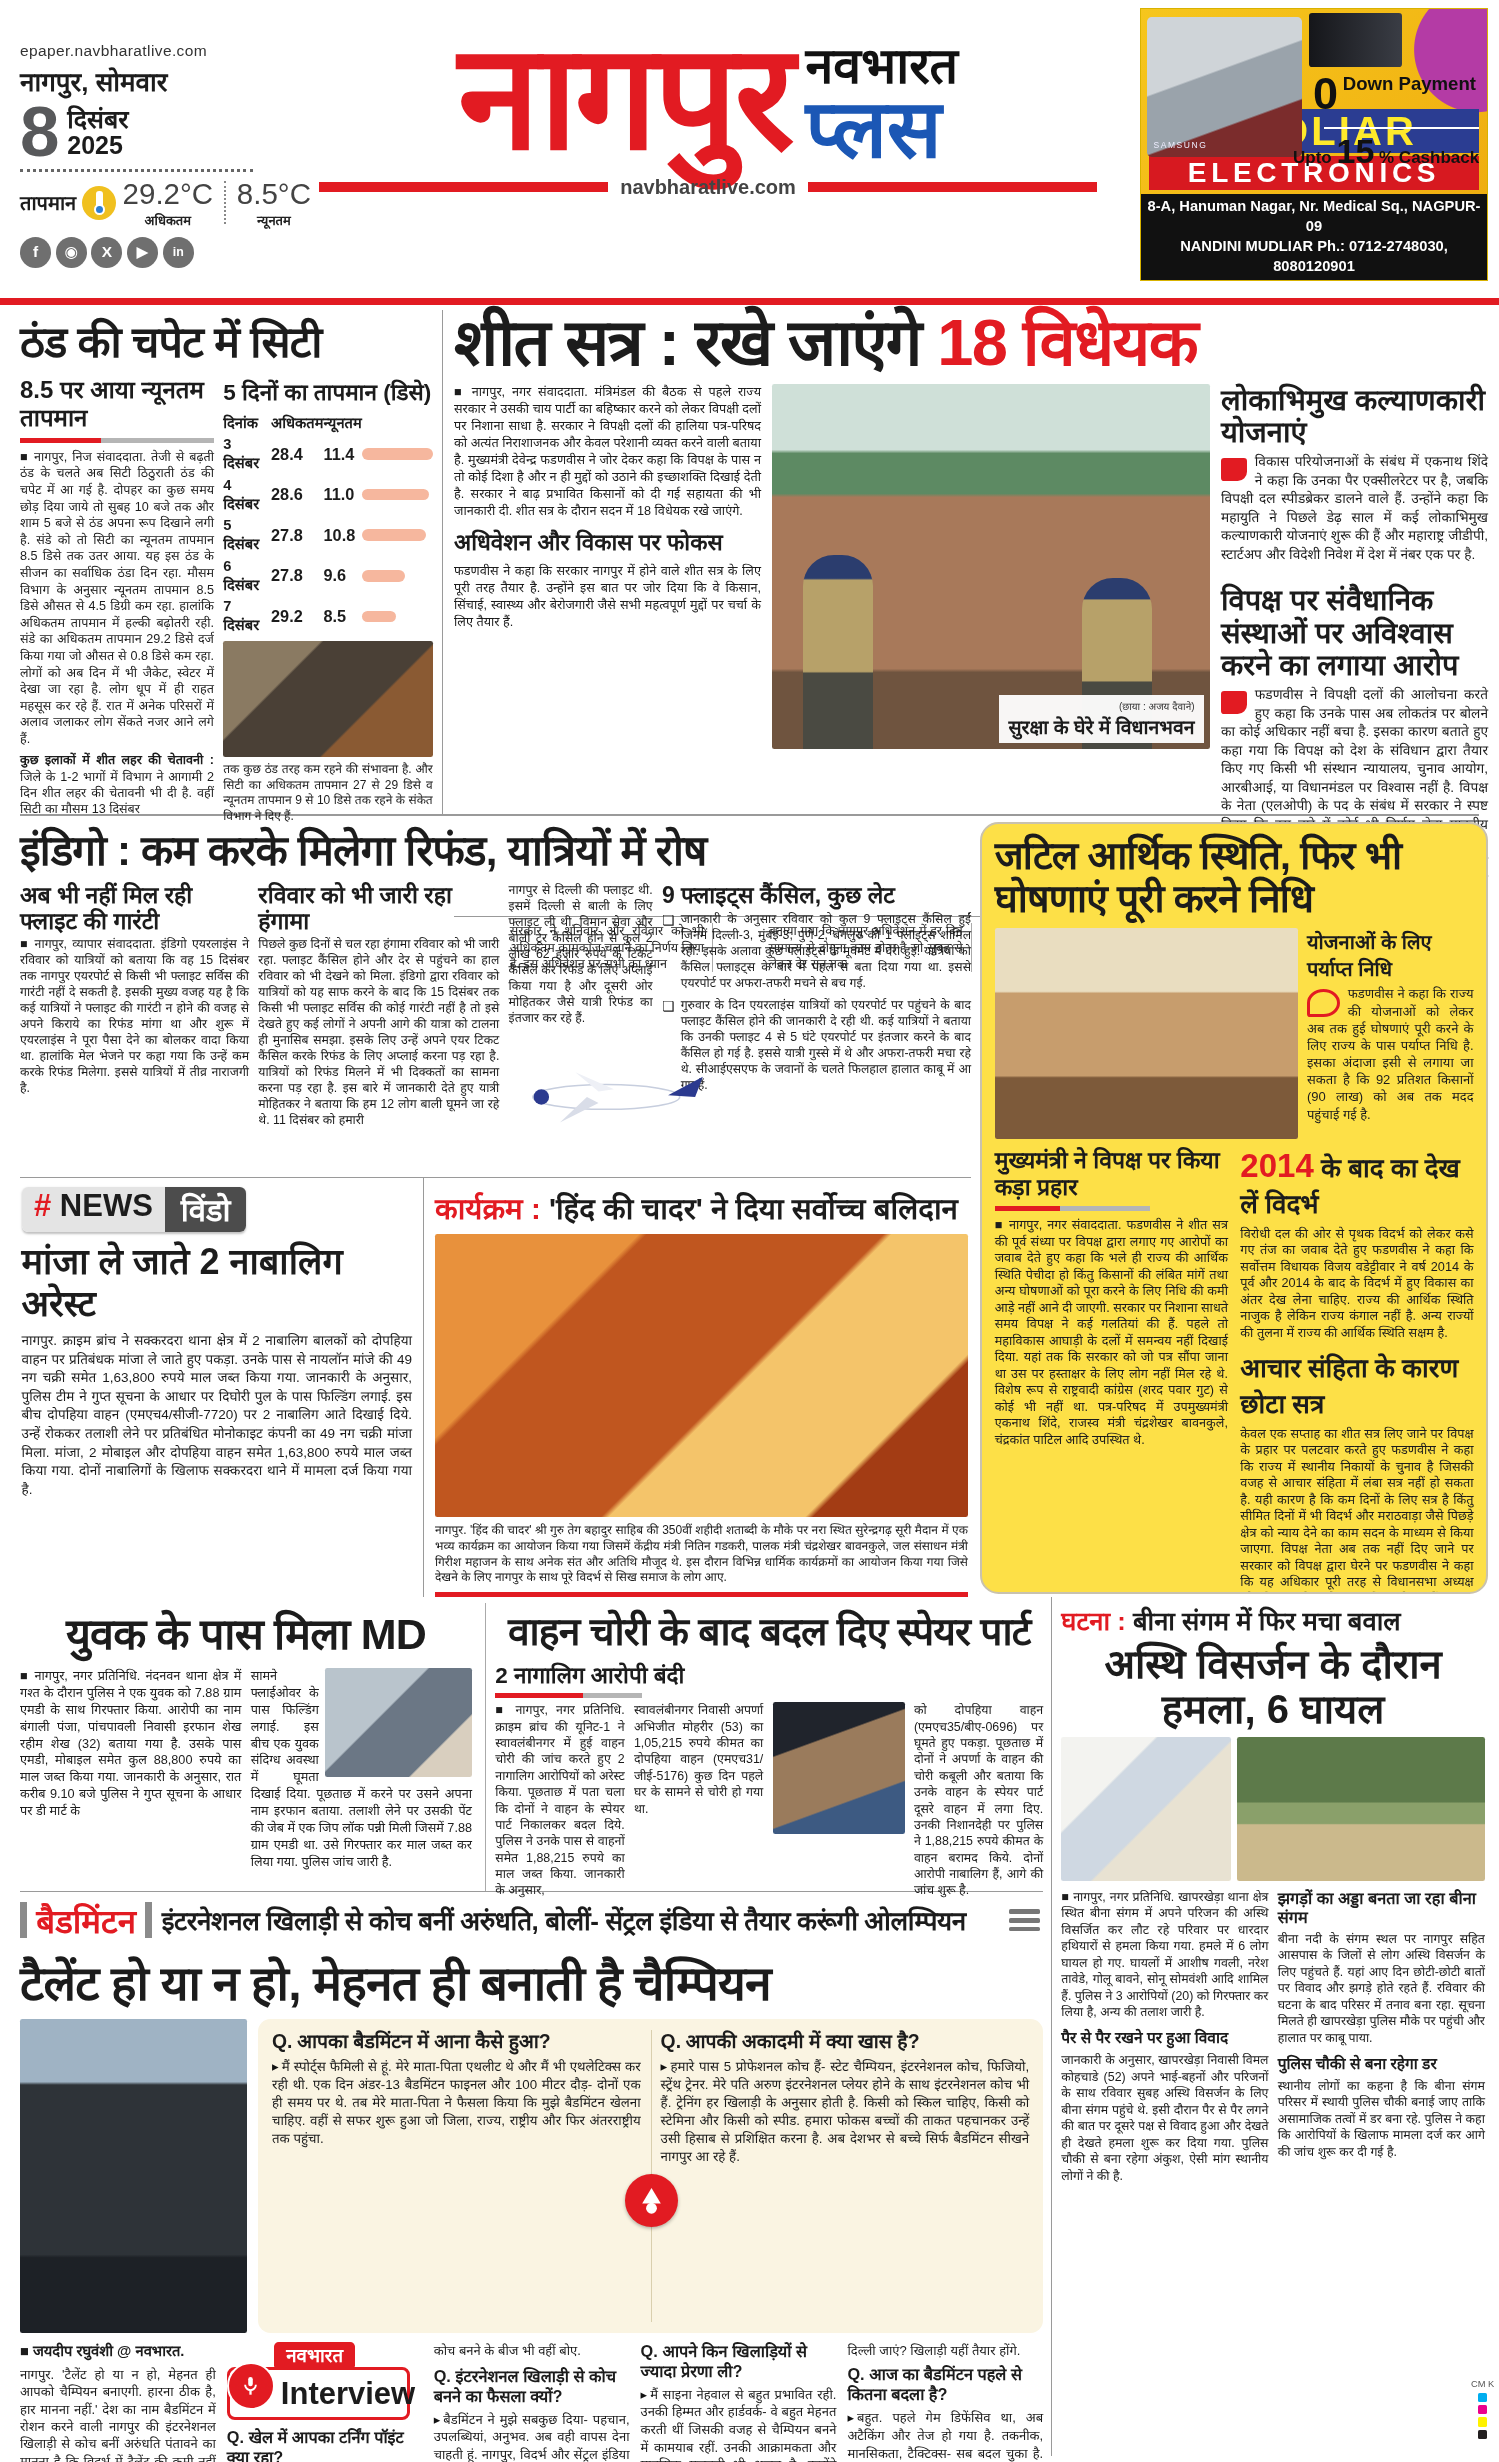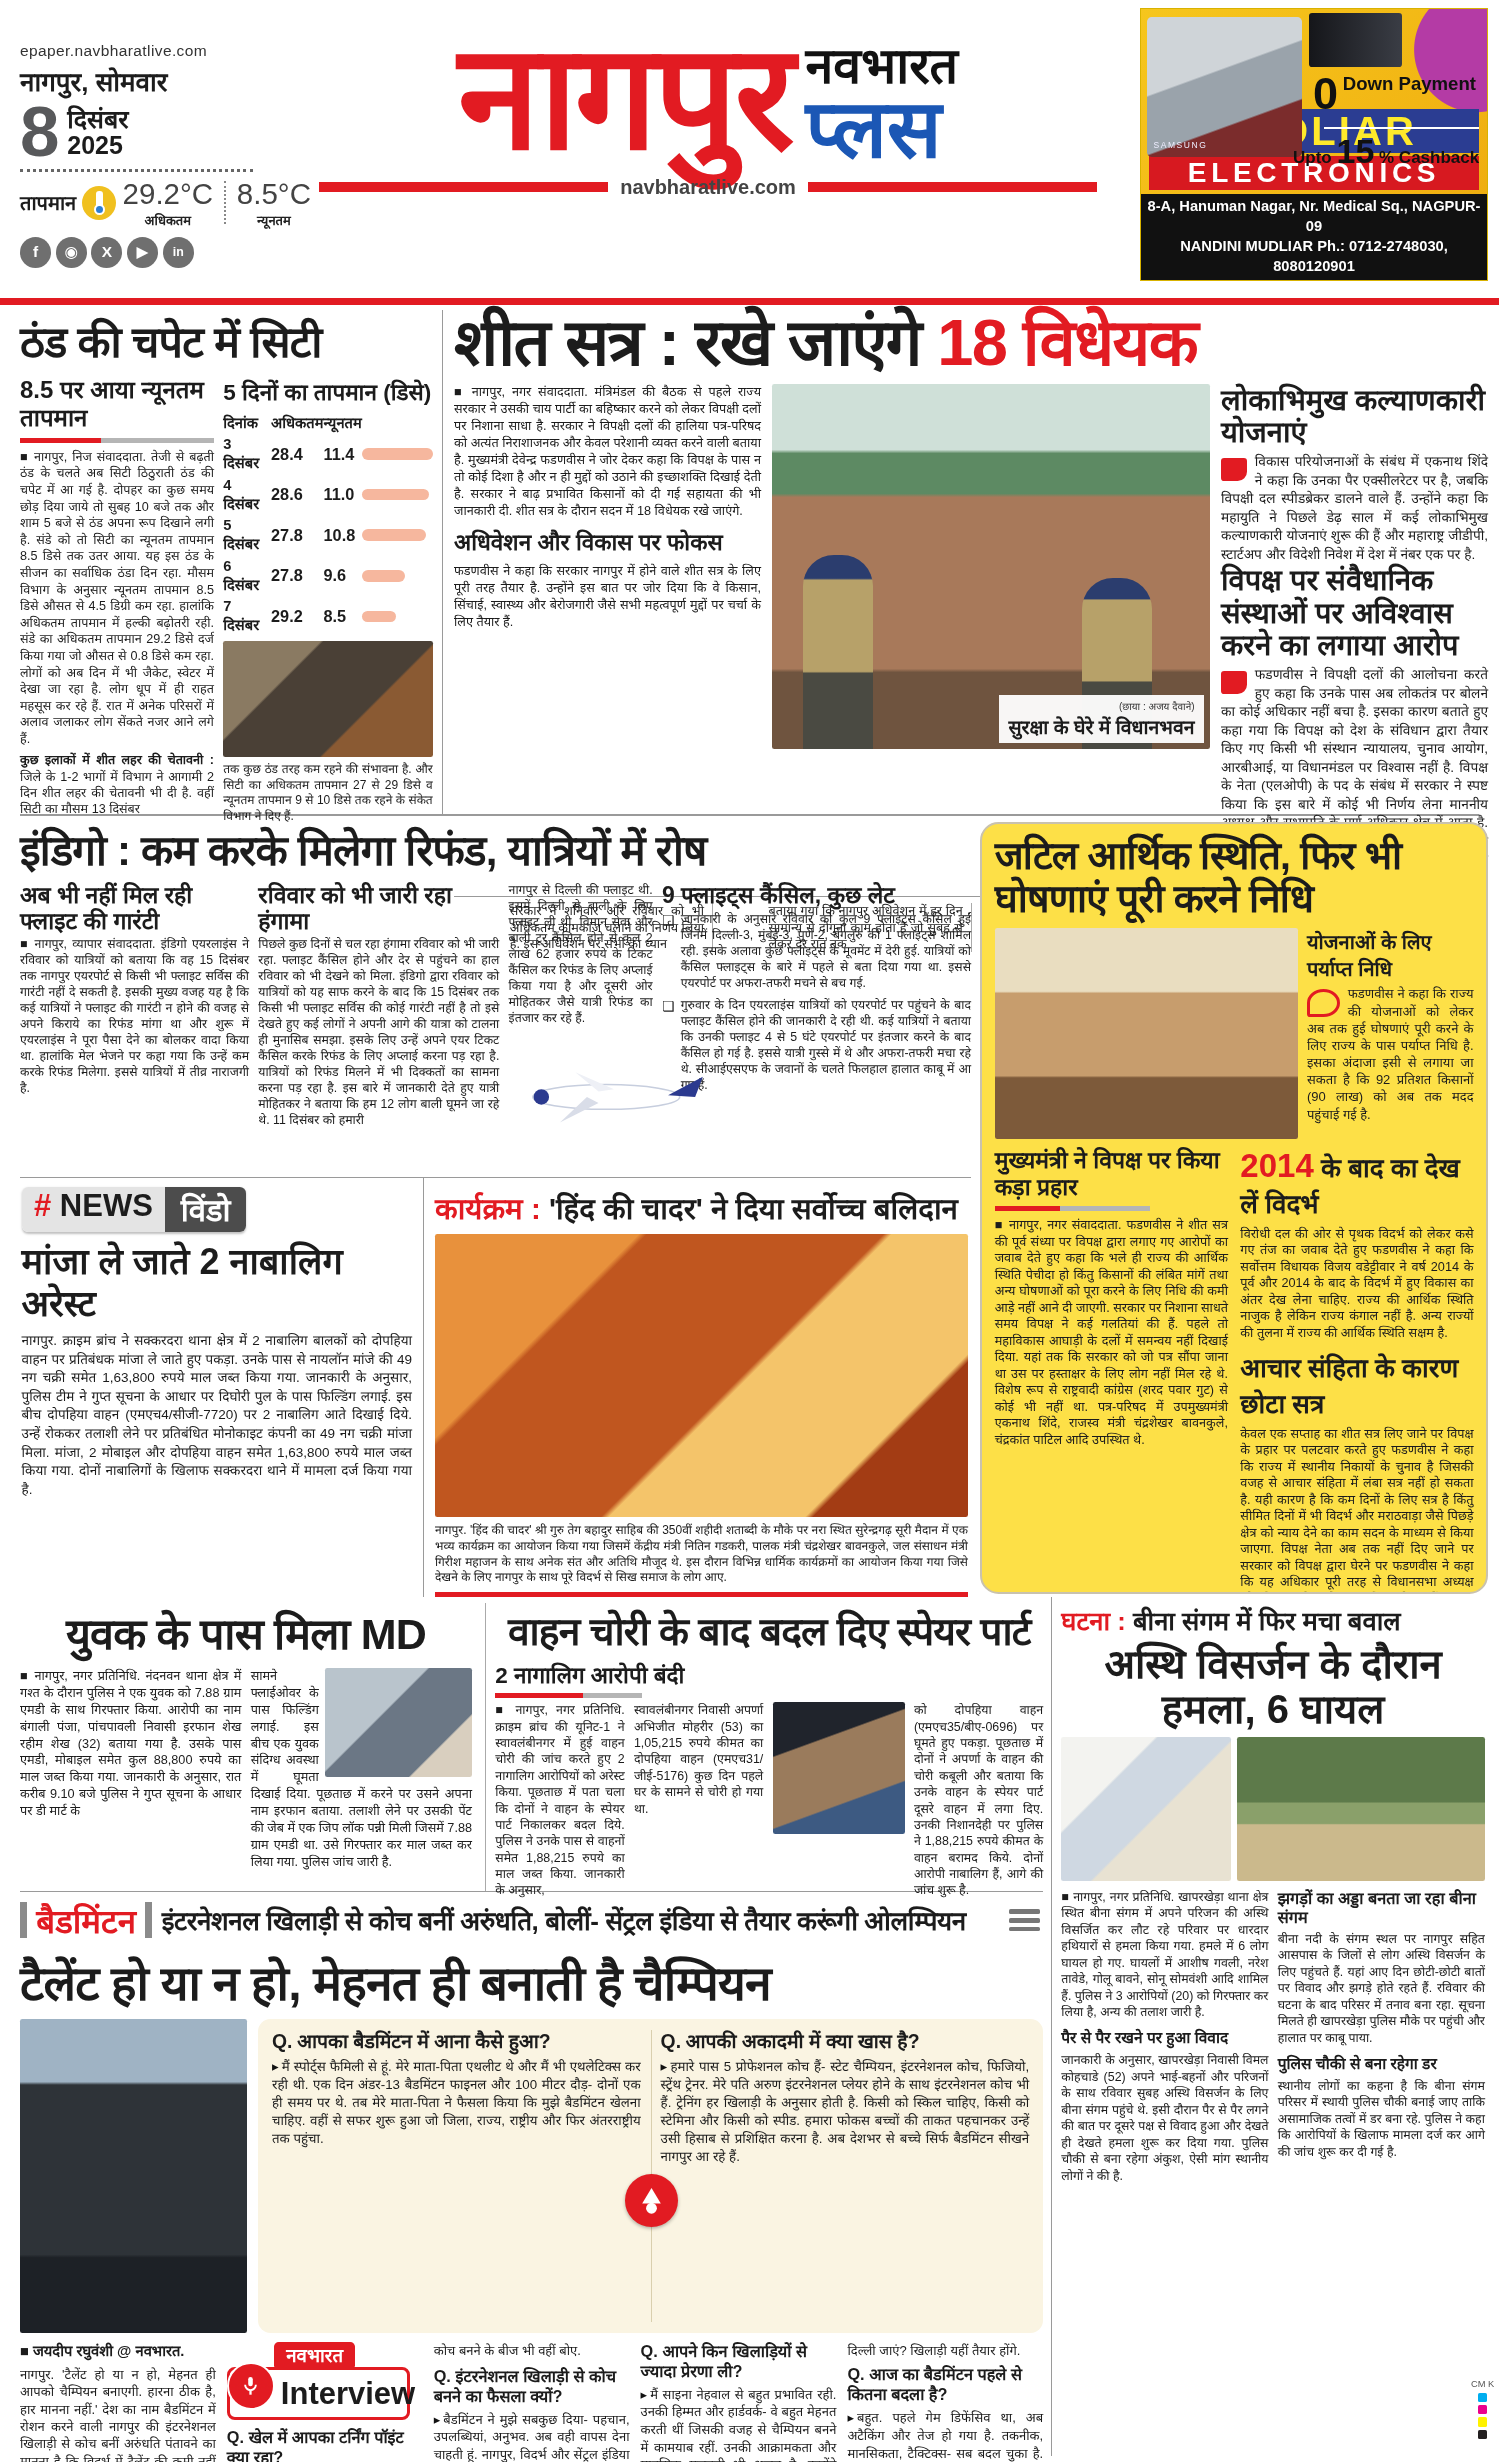--- a/index.html
+++ b/index.html
@@ -350,21 +350,21 @@
           <span class="cop1"></span>
           <span class="cop2"></span>
           <div class="ph-cap">
             <div class="cr">(छाया : अजय दैवाने)</div>
             <div class="cp">सुरक्षा के घेरे में विधानभवन</div>
           </div>
         </div>
         <div class="sess-right">
           <div class="sr-h">लोकाभिमुख कल्याणकारी योजनाएं</div>
           <div class="sr-t jus"><span class="qflag"></span><span>विकास परियोजनाओं के संबंध में एकनाथ शिंदे ने कहा कि उनका पैर एक्सीलरेटर पर है, जबकि विपक्षी दल स्पीडब्रेकर डालने वाले हैं. उन्होंने कहा कि महायुति ने पिछले डेढ़ साल में कई लोकाभिमुख कल्याणकारी योजनाएं शुरू की हैं और महाराष्ट्र जीडीपी, स्टार्टअप और विदेशी निवेश में देश में नंबर एक पर है.</span></div>
-          <div class="sr-h" style="margin-top:0">विपक्ष पर संवैधानिक संस्थाओं पर अविश्वास करने का लगाया आरोप</div>
+          <div class="sr-h" style="margin-top:20px">विपक्ष पर संवैधानिक संस्थाओं पर अविश्वास करने का लगाया आरोप</div>
           <div class="sr-t jus"><span class="qflag"></span><span>फडणवीस ने विपक्षी दलों की आलोचना करते हुए कहा कि उनके पास अब लोकतंत्र पर बोलने का कोई अधिकार नहीं बचा है. इसका कारण बताते हुए कहा गया कि विपक्ष को देश के संविधान द्वारा तैयार किए गए किसी भी संस्थान न्यायालय, चुनाव आयोग, आरबीआई, या विधानमंडल पर विश्वास नहीं है. विपक्ष के नेता (एलओपी) के पद के संबंध में सरकार ने स्पष्ट किया कि इस बारे में कोई भी निर्णय लेना माननीय अध्यक्ष और सभापति के पूर्ण अधिकार क्षेत्र में आता है. सरकार ने विपक्ष को सुझाव दिया कि उन्हें केवल सदन की सीढ़ियों पर स्टंट करने की बजाय सकारात्मक तरीके से जनता के प्रश्नों को सदन में उठाना चाहिए.</span></div>
         </div>
       </div>
       <div class="cont-row">
         <div class="cont-col jus">सरकार ने शनिवार और रविवार को भी अधिकतम कामकाज चलाने का निर्णय लिया है. इस अधिवेशन पर सभी का ध्यान</div>
         <div class="cont-col jus">बताया गया कि नागपुर अधिवेशन में हर दिन सामान्य से दोगुना काम होता है जो सुबह से लेकर देर रात तक</div>
         <div class="cont-col jus">चलता है. सरकार ने इस अधिवेशन में लगभग 18 विधेयक लाने की योजना बनाई है. चर्चा कर उन्हें पारित कराने का</div>
         <div class="cont-col jus">प्रयास किया जाएगा. उनका प्रयास विदर्भ के साथ-साथ मराठवाड़ा जैसे पिछड़े क्षेत्रों के मुद्दों को भी हल करना होगा.</div>
       </div>
     </div>

